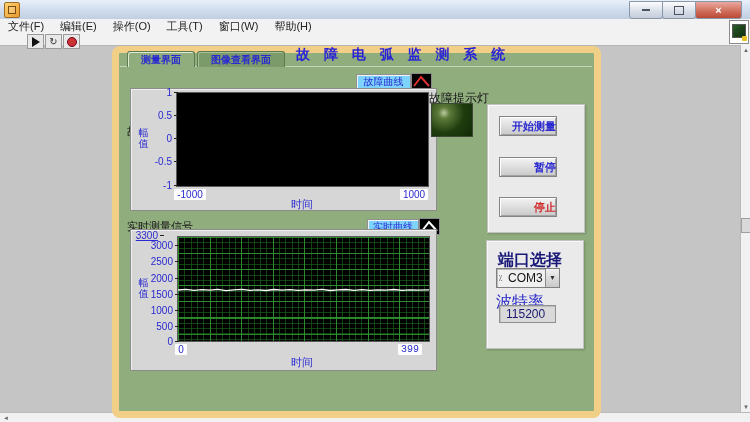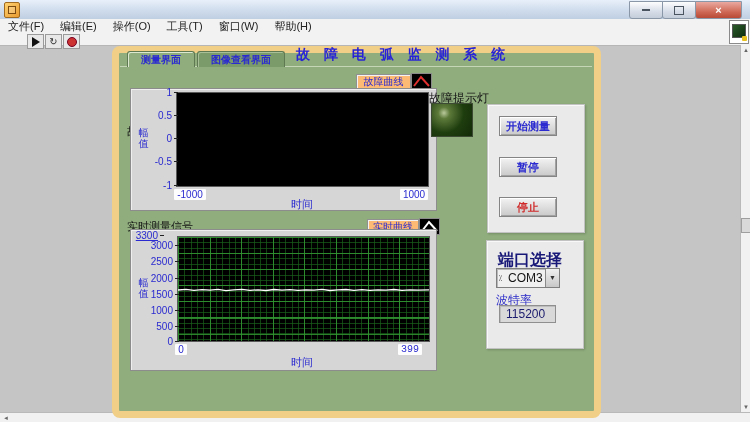--- a/index.html
+++ b/index.html
@@ -52,21 +52,21 @@
     border:1px solid #5f7a52;border-bottom:none;border-radius:3px 3px 0 0;}
   .tab.active{left:127px;width:68px;background:#8fad7d;
     box-shadow:inset 1px 1px 0 #dce8d0;z-index:2;}
   .tab.inactive{left:197px;width:88px;background:#7c9b6b;
     box-shadow:inset 1px 1px 0 #a8bf97;}
   .tabline{left:120px;top:66px;width:472px;height:1px;background:rgba(240,248,230,.55);}
   .page-title{left:296px;top:46px;width:170px;text-align:center;font-size:14px;
     font-weight:bold;color:#2823d6;letter-spacing:5px;white-space:nowrap;}
   
   .chart-label{font-size:11px;color:#141414;}
-  .legend-plate{height:15px;background:#fdba74;border:1px solid #909090;
+  .legend-plate{height:15px;background:#7dd3fc;border:1px solid #909090;
     box-shadow:inset 1px 1px 0 #f2f2f2;box-sizing:border-box;
     font-size:10px;color:#2a2ad0;text-align:center;line-height:13px;}
   .legend-sample{width:21px;height:17px;background:#000;border:1px solid #8a8a8a;box-sizing:border-box;}
   .plate{background:#d6d6d6;border:1px solid #8c8c8c;
     box-shadow:inset 1px 1px 0 #efefef;box-sizing:border-box;}
   .plot{background:#000;border:1px solid #5a5a5a;box-sizing:border-box;}
   .plot.grid{background:
     repeating-linear-gradient(to right, rgba(50,150,50,.85) 0 1px, transparent 1px 31.6px),
     repeating-linear-gradient(to bottom, rgba(50,150,50,.85) 0 1px, transparent 1px 16.1px),
     repeating-linear-gradient(to right, rgba(25,95,25,.7) 0 1px, transparent 1px 6.32px),
@@ -80,31 +80,31 @@
   .ylab{width:13px;font-size:10px;color:#2a2ad0;line-height:11px;word-break:break-all;text-align:center;}
   
   .led-label{font-size:12px;color:#141414;}
   .led{left:431px;top:103px;width:40px;height:32px;border:1px solid #3c4a34;
     background:radial-gradient(circle at 30% 28%, #b9c99b 0%, #5d7a3a 16%, #1e3d0e 55%, #132a08 100%);}
   .panel{background:#eaeaea;border:1px solid #c2c2c2;
     box-shadow:inset 1px 1px 0 #f8f8f8, 1px 1px 2px rgba(0,0,0,.18);box-sizing:border-box;}
   .pbtn{left:499px;width:58px;height:20px;font-size:11px;font-weight:bold;
     background:linear-gradient(180deg,#f3f3f3,#c9c9c9);border:1px solid #848484;
     box-shadow:inset 1px 1px 0 #fff, inset -1px -1px 0 #a2a2a2;
-    text-align:center;line-height:19px;color:#2a2ad0;box-sizing:border-box;}
+    text-align:right;line-height:19px;color:#2a2ad0;box-sizing:border-box;}
   .pbtn.red{color:#d02a2a;}
   .port-title{font-size:16px;font-weight:bold;color:#181878;}
   .combo{left:496px;top:268px;width:64px;height:20px;background:#f0f0f0;
     border:1px solid #7f7f7f;box-shadow:inset 1px 1px 0 #b9b9b9;box-sizing:border-box;}
   .combo .io{position:absolute;left:2px;top:5px;width:7px;height:9px;font-size:8px;color:#555;line-height:9px;}
   .combo .val{position:absolute;left:11px;top:2px;font-size:12px;color:#141414;}
   .combo .dbtn{position:absolute;right:0;top:0;width:13px;height:18px;
     background:linear-gradient(180deg,#f0f0f0,#c8c8c8);border-left:1px solid #8a8a8a;
     font-size:7px;color:#333;text-align:center;line-height:18px;}
-  .baud-label{font-size:12px;color:#2a2ac8;}
+  .baud-label{font-size:16px;color:#2a2ac8;}
   .baud-box{left:499px;top:305px;width:57px;height:18px;background:#d9d9d9;
     border:1px solid #8f8f8f;box-shadow:inset 1px 1px 0 #bdbdbd;box-sizing:border-box;
     font-size:12px;color:#1a1a6e;line-height:16px;padding-left:6px;}
 </style>
 </head>
 <body>
 
 <div class="abs titlebar">
   <div class="abs app-ico"></div>
   <div class="abs winbtn" style="left:629px;width:32px;">

